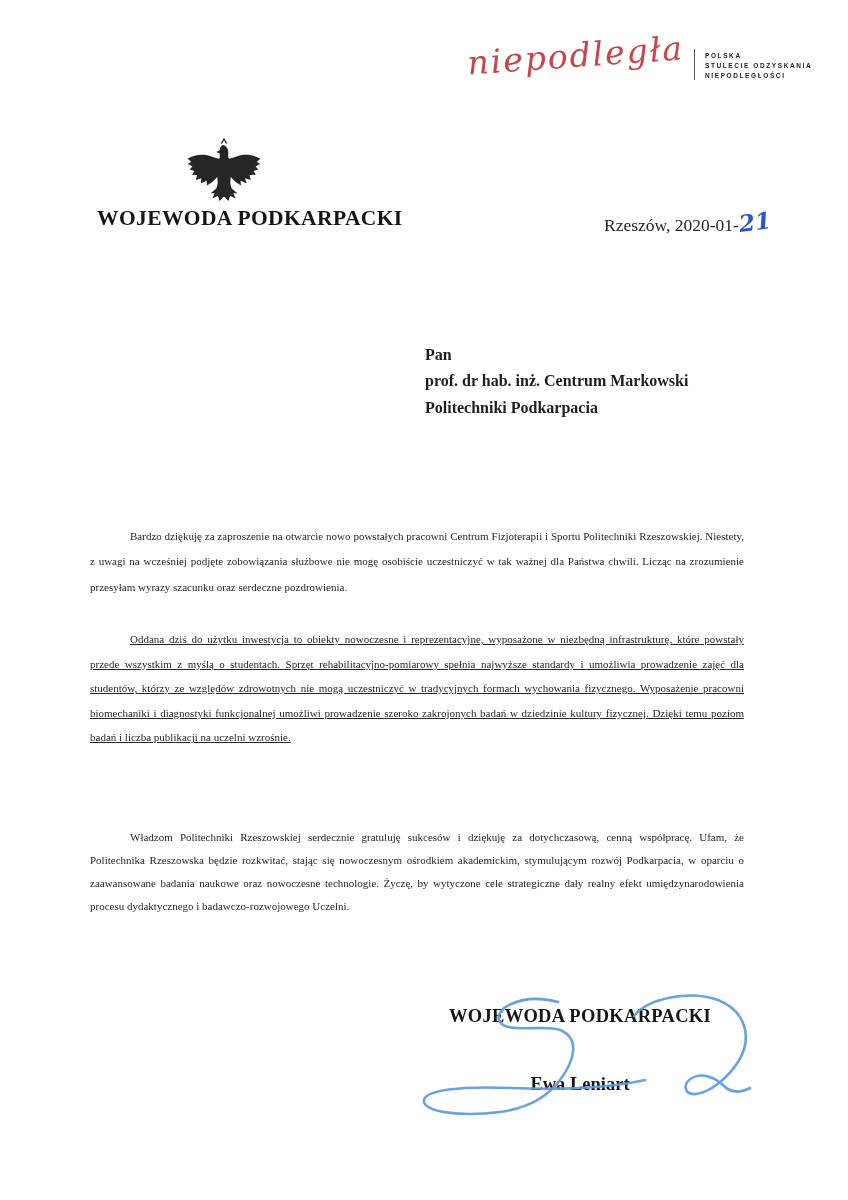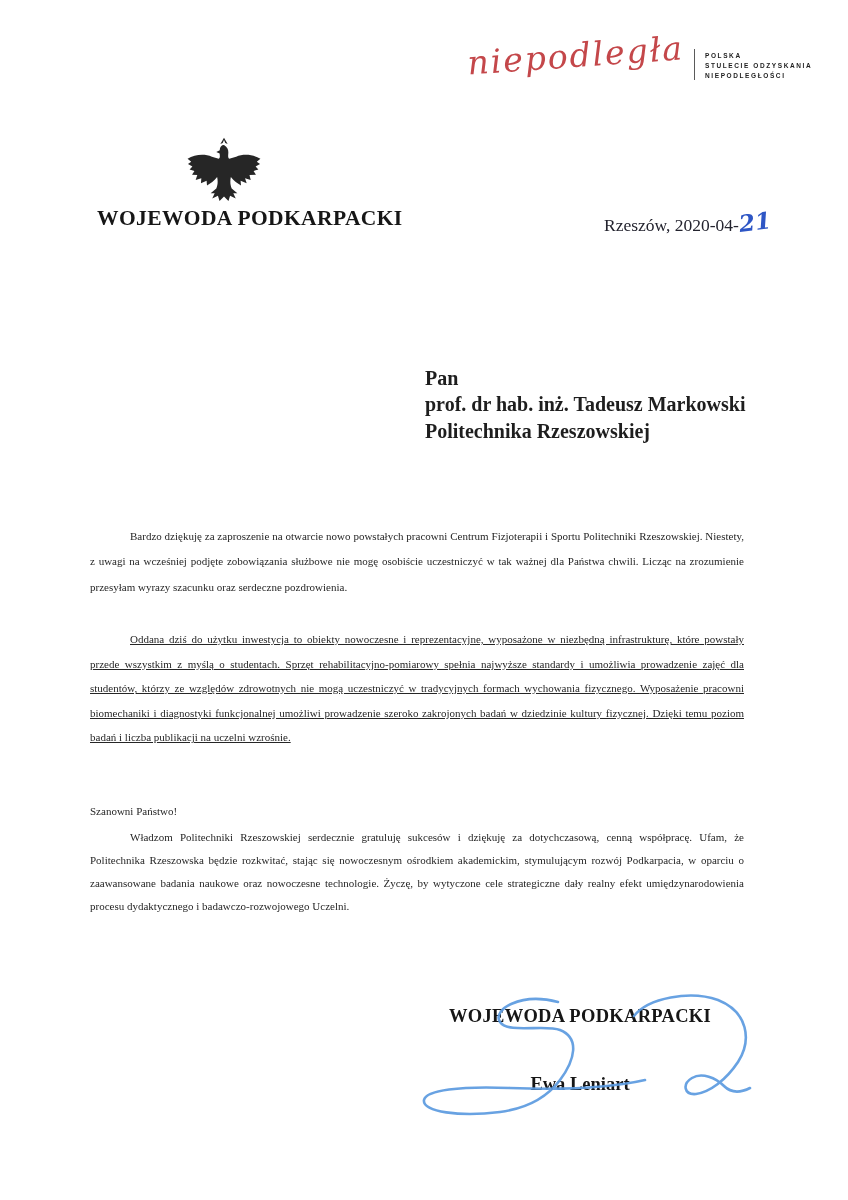--- a/index.html
+++ b/index.html
@@ -72,22 +72,22 @@
     font-style: italic;
     font-weight: bold;
     font-size: 23px;
     color: #2e56c5;
     transform: rotate(-7deg) translateY(-1px);
   }
 
   
   .addressee {
     position: absolute;
-    left: 425px; top: 365px;
-    font-size: 20px;
+    left: 425px; top: 342px;
+    font-size: 16px;
     font-weight: bold;
     line-height: 26.4px;
     color: #1e1e1e;
   }
 
   
   .body-par {
     position: absolute;
     left: 90px;
     width: 654px;
@@ -162,32 +162,31 @@
                  C86 21.5 74 20.5 65 24.5
                  L56.5 27
                  C54.6 25.5 55.2 23 55.3 20.3
                  C55.6 16.8 55 13 50 10 Z"></path>
       </g>
     </svg>
   </div>
 
   <div class="office-title">WOJEWODA PODKARPACKI</div>
   <div class="date-line">
-    <span>Rzeszów, 2020-04-</span><span class="date-handwritten">21</span>
+    <span>Rzeszów, 2020-01-</span><span class="date-handwritten">21</span>
   </div>
 
   <div class="addressee">
     <div>Pan</div>
-    <div>prof. dr hab. inż. Tadeusz Markowski</div>
-    <div>Politechnika Rzeszowskiej</div>
+    <div>prof. dr hab. inż. Centrum Markowski</div>
+    <div>Politechniki Podkarpacia</div>
   </div>
 
   <p class="body-par par-1">Bardzo dziękuję za zaproszenie na otwarcie nowo powstałych pracowni Centrum Fizjoterapii i Sportu Politechniki Rzeszowskiej. Niestety, z uwagi na wcześniej podjęte zobowiązania służbowe nie mogę osobiście uczestniczyć w tak ważnej dla Państwa chwili. Licząc na zrozumienie przesyłam wyrazy szacunku oraz serdeczne pozdrowienia.</p>
   <p class="body-par par-2">Oddana dziś do użytku inwestycja to obiekty nowoczesne i reprezentacyjne, wyposażone w niezbędną infrastrukturę, które powstały przede wszystkim z myślą o studentach. Sprzęt rehabilitacyjno-pomiarowy spełnia najwyższe standardy i umożliwia prowadzenie zajęć dla studentów, którzy ze względów zdrowotnych nie mogą uczestniczyć w tradycyjnych formach wychowania fizycznego. Wyposażenie pracowni biomechaniki i diagnostyki funkcjonalnej umożliwi prowadzenie szeroko zakrojonych badań w dziedzinie kultury fizycznej. Dzięki temu poziom badań i liczba publikacji na uczelni wzrośnie.</p>
-  <p class="body-par salutation">Szanowni Państwo!</p>
   <p class="body-par par-3">Władzom Politechniki Rzeszowskiej serdecznie gratuluję sukcesów i dziękuję za dotychczasową, cenną współpracę. Ufam, że Politechnika Rzeszowska będzie rozkwitać, stając się nowoczesnym ośrodkiem akademickim, stymulującym rozwój Podkarpacia, w oparciu o zaawansowane badania naukowe oraz nowoczesne technologie. Życzę, by wytyczone cele strategiczne dały realny efekt umiędzynarodowienia procesu dydaktycznego i badawczo-rozwojowego Uczelni.</p>
 
   <div class="sig-title">WOJEWODA PODKARPACKI</div>
   <div class="sig-name">Ewa Leniart</div>
 
   <svg class="sig-ink" viewBox="0 0 380 150" width="380" height="150">
     <path d="M158 22
              C120 12 92 30 100 42
              C108 54 145 44 160 50
              C180 58 175 80 160 100

